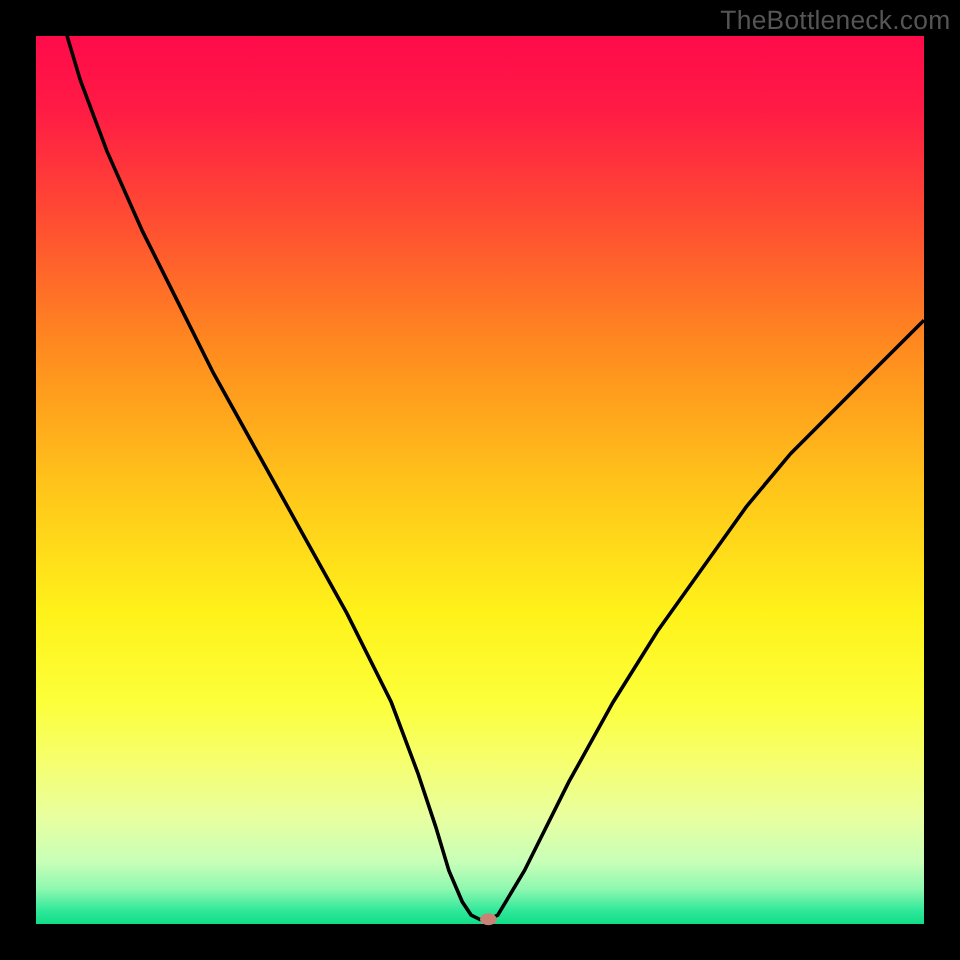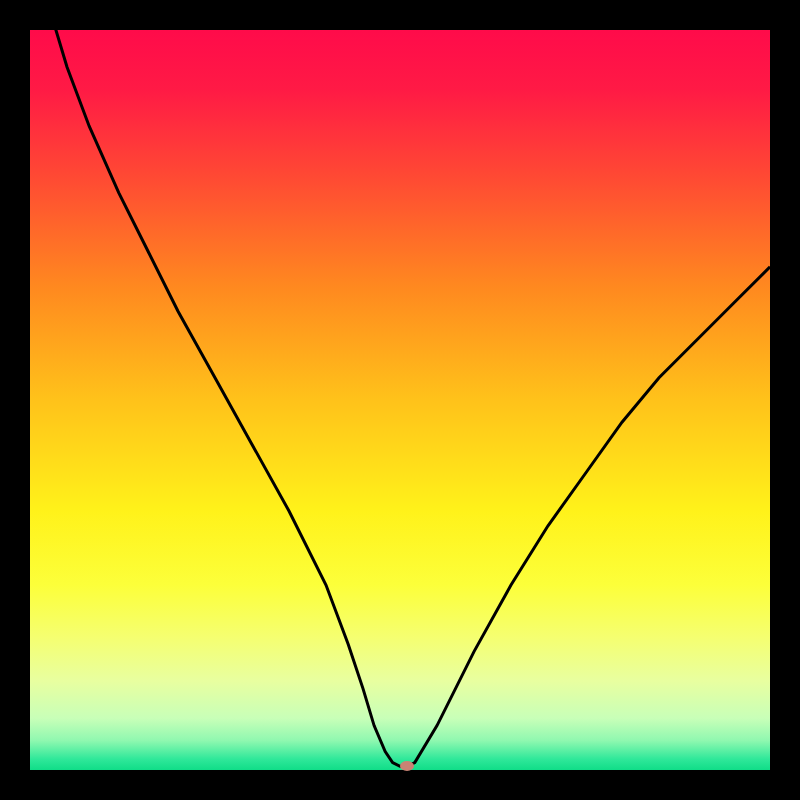--- a/index.html
+++ b/index.html
@@ -43,20 +43,21 @@
     background: #c98374;
     border-radius: 50%;
     transform: translate(-50%, -50%);
     z-index: 5;
   }
 </style>
 </head>
 <body>
 
 <div class="chart-container">
+  <div class="watermark">TheBottleneck.com</div>
   <div class="plot-area">
     <svg id="chart-svg" width="740" height="740" viewBox="0 0 740 740">
       <defs>
         <linearGradient id="heat" x1="0" y1="0" x2="0" y2="1">
             <stop offset="0%" stop-color="#ff0b4a"></stop>
             <stop offset="8%" stop-color="#ff1a45"></stop>
             <stop offset="20%" stop-color="#ff4a33"></stop>
             <stop offset="35%" stop-color="#ff8a1f"></stop>
             <stop offset="50%" stop-color="#ffc21a"></stop>
             <stop offset="65%" stop-color="#fff21a"></stop>

